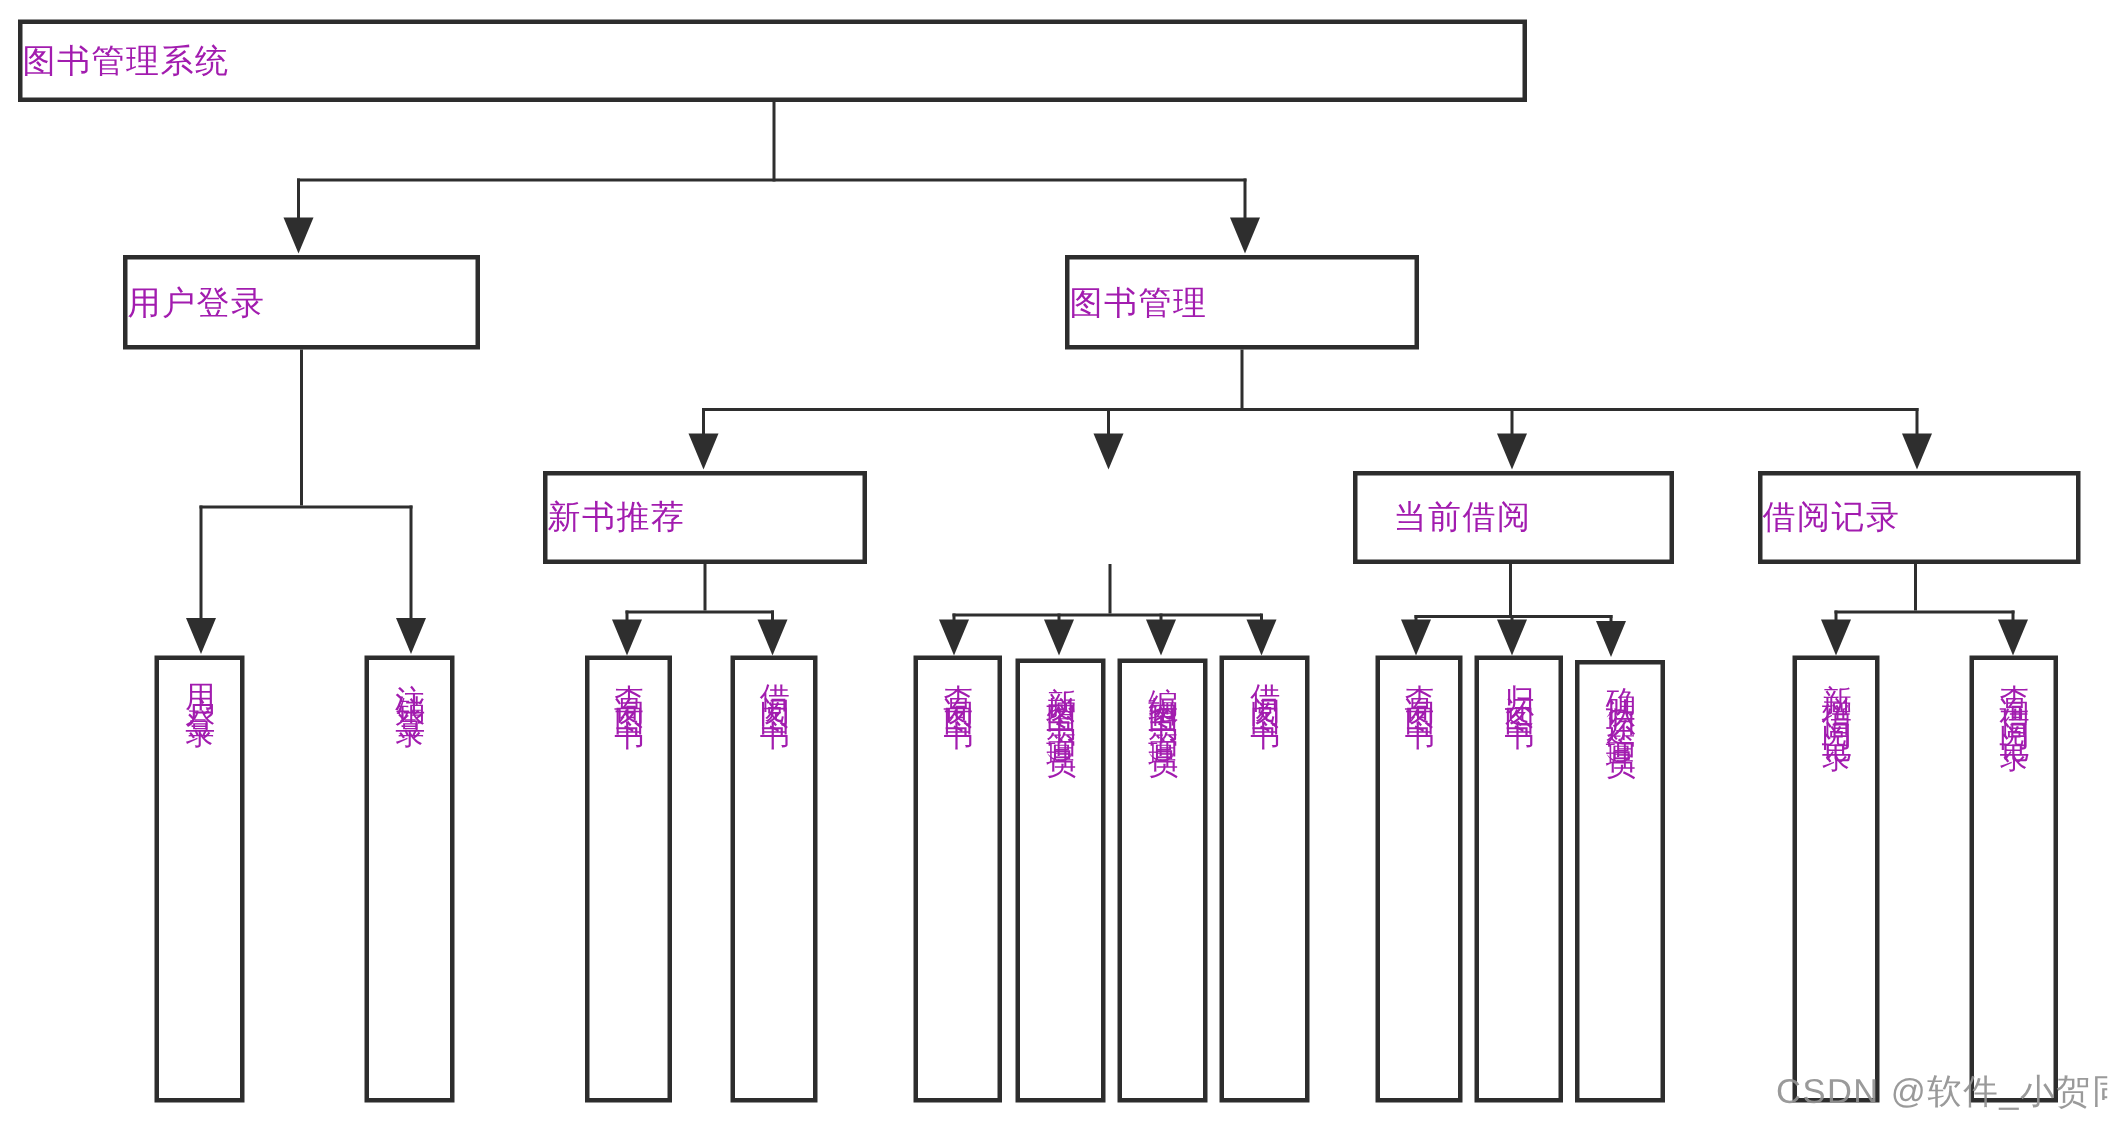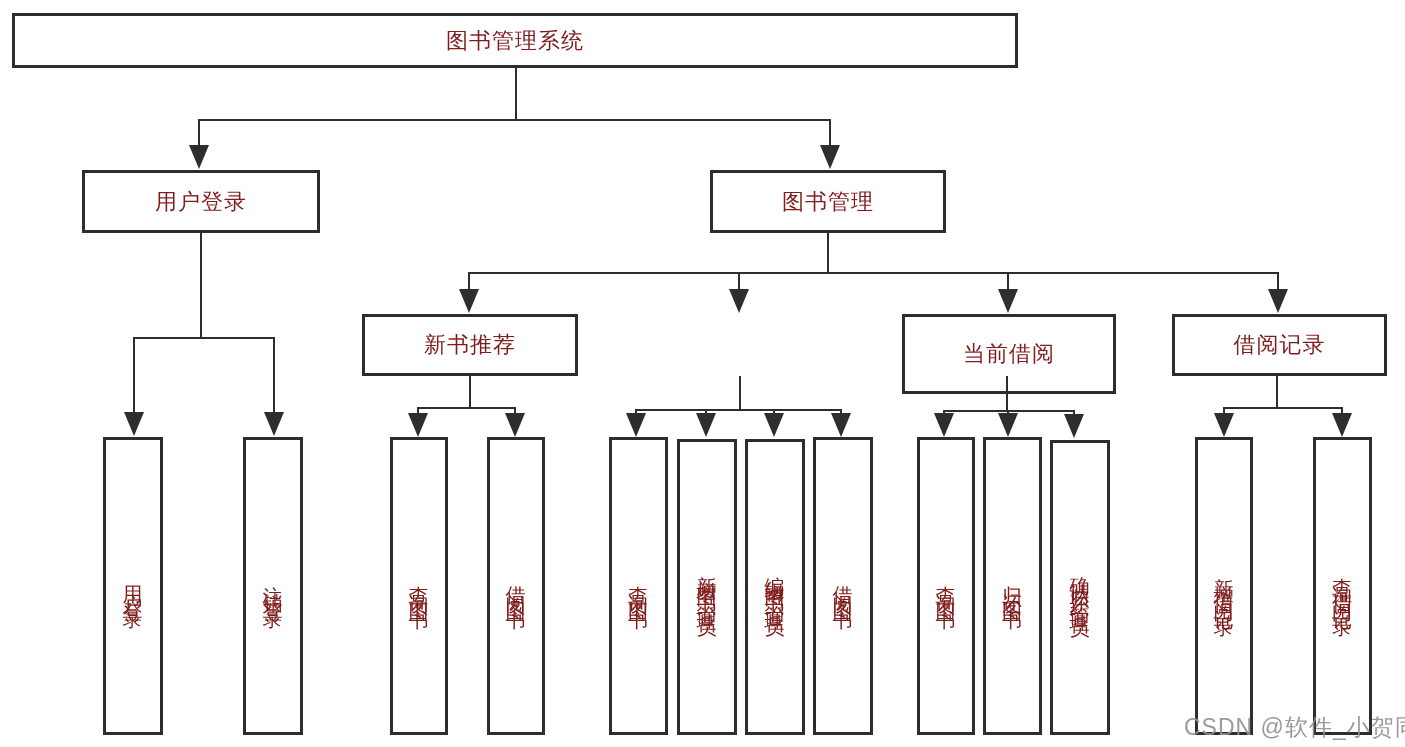--- a/index.html
+++ b/index.html
@@ -8,22 +8,22 @@
     position:relative;
     width:1405px; height:747px;
     background:#ffffff;
     font-family:"Liberation Sans","DejaVu Sans",sans-serif;
     overflow:hidden;
   }
   .node {
     position:absolute;
     border:3px solid #2d2d2d;
     background:#ffffff;
-    display:flex; align-items:center; justify-content:center;
-    color:#7f1d1d;
+    display:flex; align-items:center; 
+    color:#a21caf;
     text-align:center;
   }
   .h-node { font-size:22px; letter-spacing:1px; }
   .v-node {
     writing-mode:vertical-rl;
     text-orientation:mixed;
     font-size:20px;
     letter-spacing:8px;
     line-height:1;
   }
@@ -57,21 +57,21 @@
   <div class="node h-node" style="left:82px; top:170px; width:238px; height:63px;">
     <span>用户登录</span>
   </div>
   <div class="node h-node" style="left:710px; top:170px; width:236px; height:63px;">
     <span>图书管理</span>
   </div>
 
   <div class="node h-node" style="left:362px; top:314px; width:216px; height:62px;">
     <span>新书推荐</span>
   </div>
-  <div class="node h-node" style="left:902px; top:314px; width:214px; height:80px;">
+  <div class="node h-node" style="left:902px; top:314px; width:214px; height:62px;padding-left:24px;">
     <span>当前借阅</span>
   </div>
   <div class="node h-node" style="left:1172px; top:314px; width:215px; height:62px;">
     <span>借阅记录</span>
   </div>
 
   <div class="node v-node" style="left:103px; top:437px; width:60px; height:298px;">
     <span>用户登录</span>
   </div>
   <div class="node v-node" style="left:243px; top:437px; width:60px; height:298px;">

